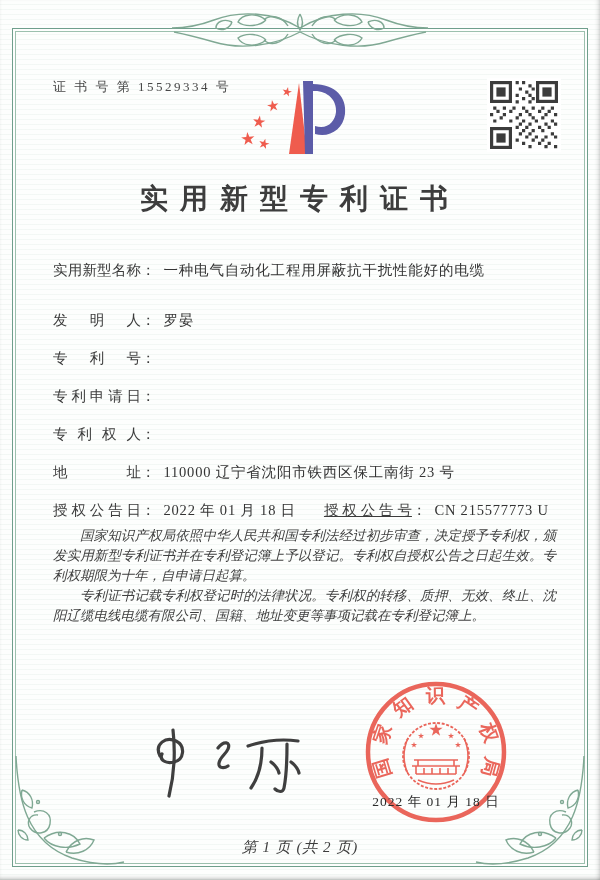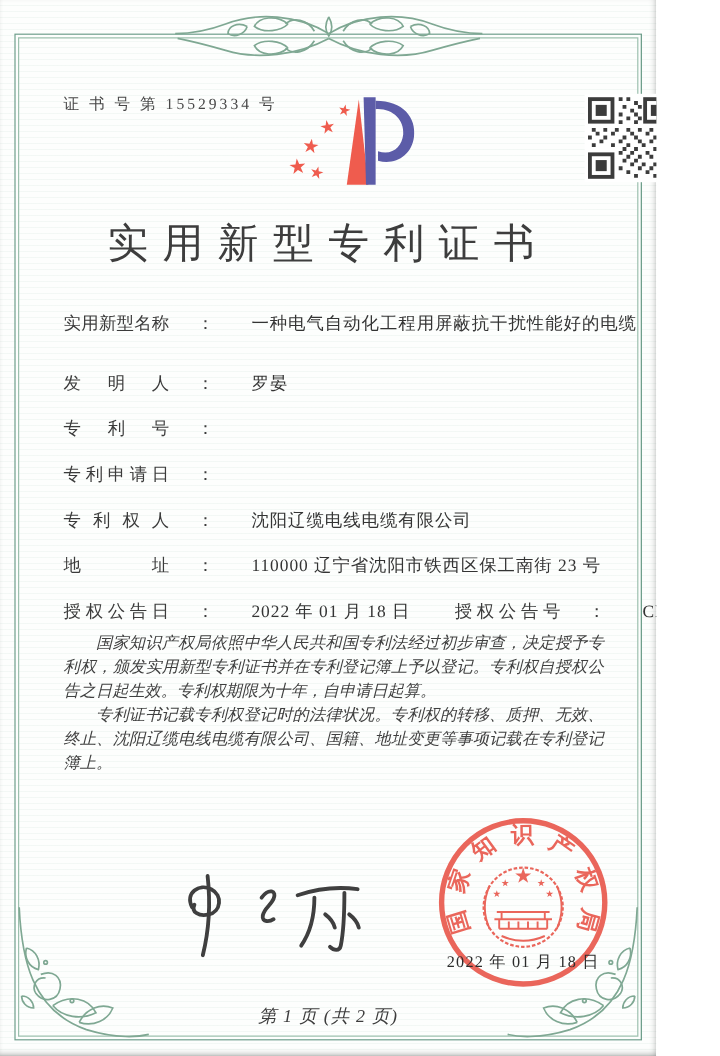--- a/index.html
+++ b/index.html
@@ -1,45 +1,45 @@
 <!DOCTYPE html>
 <html><head>
 <meta charset="utf-8">
 <style>
   html,body{margin:0;padding:0;background:#ffffff;}
   .page{
-    position:relative;width:547px;height:880px;overflow:hidden;
+    position:relative;width:600px;height:880px;overflow:hidden;
     background-color:#fdfefd;
     background-image:repeating-linear-gradient(0deg, rgba(151,191,172,0.10) 0px, rgba(151,191,172,0.10) 1px, transparent 1px, transparent 5px);
     font-family:"Liberation Serif","DejaVu Serif",serif;
     color:#3b3b3b;
     box-shadow: inset 0 -4px 5px -3px rgba(0,0,0,.30), inset -4px 0 5px -3px rgba(0,0,0,.20);
   }
   .frame{
     position:absolute;left:12px;right:12px;top:28px;bottom:13px;
     border:1px solid #6f9f8c;
     box-shadow: inset 0 0 0 2px #fdfefd, inset 0 0 0 3px #9cc0ae;
     pointer-events:none;
   }
   .ornament{position:absolute;pointer-events:none;}
   .top-flourish{top:2px;left:50%;transform:translateX(-50%);}
   .corner-bl{left:8px;bottom:10px;}
   .corner-br{right:8px;bottom:10px;transform:scaleX(-1);}
   .cert-no{position:absolute;left:53px;top:78px;font-size:13px;letter-spacing:2.5px;color:#474747;}
   .logo{position:absolute;left:233px;top:76px;}
   .qr{position:absolute;left:487px;top:78px;}
   .title{position:absolute;left:0;right:0;top:180px;text-align:center;
-    font-size:34px;font-weight:400;letter-spacing:12px;color:#3d3d3d;}
+    font-size:28px;font-weight:700;letter-spacing:12px;color:#3d3d3d;}
   .fields{position:absolute;left:53px;top:260px;right:36px;font-size:14.5px;}
-  .frow{display:flex;align-items:flex-end;line-height:20px;margin-bottom:18px;white-space:nowrap;gap:23px;}
+  .frow{display:flex;align-items:flex-end;line-height:20px;margin-bottom:18px;white-space:nowrap;}
   .frow.first{margin-bottom:30px;}
   .flabel{display:inline-block;width:88px;text-align:justify;text-align-last:justify;color:#3b3b3b;flex:0 0 auto;}
   .fcolon{flex:0 0 auto;margin-right:8px;}
   .fvalue{letter-spacing:0.8px;color:#343434;}
-  .pairgap{margin-left:14px;}
+  .pairgap{margin-left:28px;text-decoration:underline;}
   .body-text{position:absolute;left:53px;right:44px;top:526px;
     font-size:13.5px;line-height:20px;text-align:justify;color:#3f3f3f;font-style:italic;}
   .body-text p{margin:0;text-indent:2em;}
   .signer{position:absolute;left:56px;top:758px;font-size:15px;line-height:33px;color:#3a3a3a;}
   .signature{position:absolute;left:130px;top:718px;}
   .seal{position:absolute;left:356px;top:672px;opacity:0.9;}
   .seal-date{position:absolute;left:358px;top:793px;width:156px;text-align:center;
     font-size:13.5px;letter-spacing:1px;color:#2c2c2c;z-index:5;}
   .footer{position:absolute;left:0;right:0;top:838px;text-align:center;font-size:15px;color:#3d3d3d;letter-spacing:1px;font-style:italic;}
   svg{display:block;}
@@ -153,21 +153,20 @@
       <span class="flabel">专利号</span>
         <span class="fcolon">：</span>
     </div>
     <div class="frow">
       <span class="flabel">专利申请日</span>
         <span class="fcolon">：</span>
     </div>
     <div class="frow">
       <span class="flabel">专利权人</span>
         <span class="fcolon">：</span>
-      <span class="fvalue">沈阳辽缆电线电缆有限公司</span>
     </div>
     <div class="frow">
       <span class="flabel">地址</span>
         <span class="fcolon">：</span>
       <span class="fvalue">110000 辽宁省沈阳市铁西区保工南街 23 号</span>
     </div>
     <div class="frow">
       <span class="flabel">授权公告日</span>
         <span class="fcolon">：</span>
       <span class="fvalue">2022 年 01 月 18 日</span>

